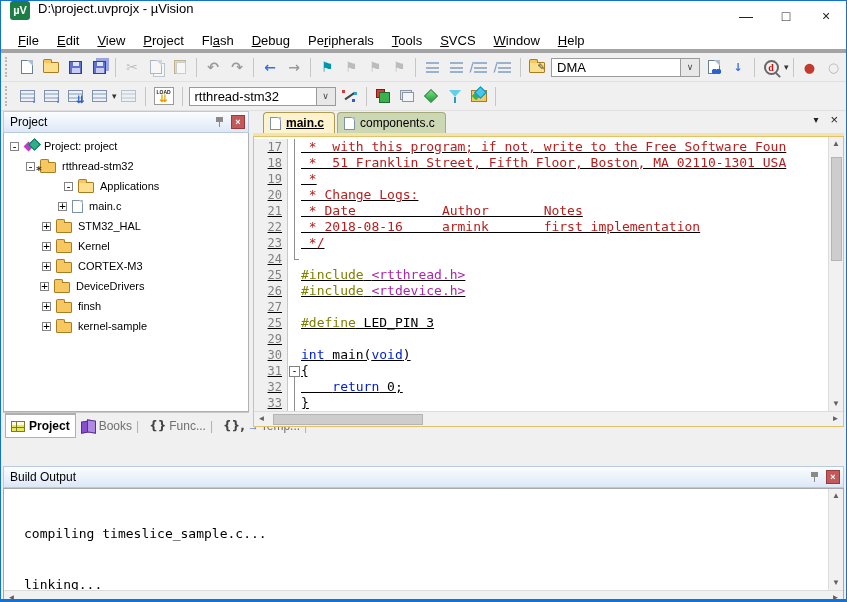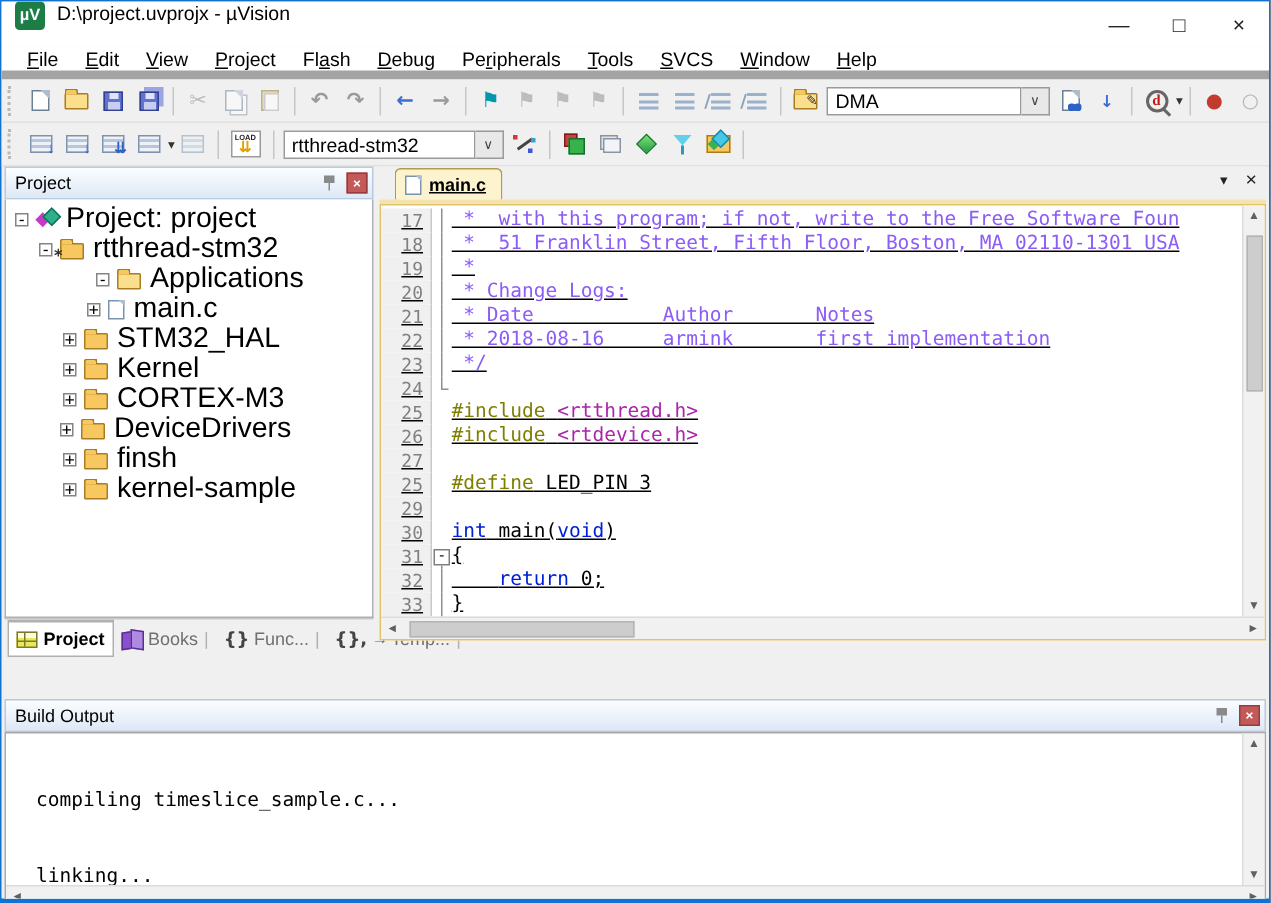--- a/index.html
+++ b/index.html
@@ -11,21 +11,21 @@
     display:flex;flex-direction:column;
   }
   
   .titlebar{height:30px;background:#fff;display:flex;flex:none;}
   .app-logo{width:20px;height:19px;margin:0 8px 0 9px;background:#1d7d46;border-radius:3px;
     color:#fff;font:bold 11px/19px "Liberation Sans",sans-serif;text-align:center;flex:none;}
   .title-text{font-size:13px;flex:1;white-space:nowrap;}
   .wbtn{width:40px;height:29px;display:flex;align-items:center;justify-content:center;
     font-size:14px;color:#222;flex:none;}
   
-  .menubar{height:22px;background:#fff;border-bottom:6px solid #a3a3a3;display:flex;align-items:center;
+  .menubar{height:22px;background:#fff;border-bottom:4px solid #a3a3a3;display:flex;align-items:center;
     padding-left:8px;flex:none;}
   .menu-item{font-size:13px;padding:2px 9px;white-space:nowrap;}
   .menu-item u{text-decoration:underline;}
   
   .tbrow{height:29px;background:#f0f0f0;border-bottom:1px solid #e0e0e0;display:flex;align-items:center;flex:none;padding-right:2px;overflow:hidden;}
   .grip{width:7px;height:20px;border-left:2px dotted #b8b8b8;margin:0 3px 0 4px;flex:none;}
   .sep{width:1px;height:19px;background:#c6c6c6;margin:0 4px;flex:none;}
   .tb{width:24px;height:24px;display:flex;align-items:center;justify-content:center;flex:none;position:relative;}
   .g{font-family:"DejaVu Sans",sans-serif;font-size:14px;color:#8a8a8a;line-height:1;}
   .g.sm{font-size:11px;}
@@ -95,21 +95,21 @@
     display:flex;align-items:center;padding:0 3px 0 6px;flex:none;}
   .panel-hdr .t{font-size:12px;flex:1;}
   .i-pin{width:11px;height:12px;position:relative;margin-right:6px;}
   .i-pin::before{content:"";position:absolute;left:2px;top:1px;width:7px;height:5px;background:#8a8a8a;}
   .i-pin::after{content:"";position:absolute;left:5px;top:6px;height:5px;border-left:1px solid #8a8a8a;}
   .hdr-x{width:14px;height:14px;background:#c35a5a;border:1px solid #9a3a3a;color:#fff;
     font:bold 9px/12px "Liberation Sans",sans-serif;text-align:center;}
   
   .proj{width:246px;flex:none;display:flex;flex-direction:column;}
   .tree{flex:1;background:#fff;border:1px solid #b0b0b0;border-top:none;overflow:hidden;padding-top:3px;}
-  .trow{height:20px;display:flex;align-items:center;font-size:19px;white-space:nowrap;}
+  .trow{height:20px;display:flex;align-items:center;font-size:11px;white-space:nowrap;}
   .exp{width:9px;height:9px;border:1px solid #848484;background:#fff;flex:none;margin-right:5px;position:relative;}
   .exp::before{position:absolute;left:0;top:-3px;width:7px;text-align:center;font:11px/14px "DejaVu Sans Mono",monospace;color:#000;}
   .exp[data-exp="plus"]::before{content:"+";}
   .exp[data-exp="minus"]::before{content:"-";}
   .ticon{flex:none;margin-right:6px;position:relative;}
   .ic-proj{width:14px;height:13px;position:relative;}
   .ic-proj::before{content:"";position:absolute;left:1px;top:3px;width:7px;height:7px;background:#c838c8;transform:rotate(45deg);}
   .ic-proj::after{content:"";position:absolute;left:6px;top:0;width:7px;height:7px;background:#2fae8b;transform:rotate(45deg);border:1px solid #12705a;}
   .ic-file{width:11px;height:13px;background:#fff;border:1px solid #7a93ad;position:relative;}
   .ic-file::before{content:"";position:absolute;right:-1px;top:-1px;border:2.5px solid #aebccb;border-left-color:transparent;border-bottom-color:transparent;}
@@ -149,21 +149,21 @@
   .ln{width:34px;flex:none;background:#f0f0f0;color:#808080;text-align:right;padding-right:5px;
     border-right:1px solid #c8c8c8;font-size:12px;}
   .fm{width:13px;flex:none;position:relative;}
   .fm[data-fold="line"]::before{content:"";position:absolute;left:6px;top:0;bottom:0;border-left:1px solid #909090;}
   .fm[data-fold="end"]::before{content:"";position:absolute;left:6px;top:0;height:8px;width:4px;
     border-left:1px solid #909090;border-bottom:1px solid #909090;}
   .fm[data-fold="box"]::before{content:"-";position:absolute;left:1px;top:3px;width:9px;height:9px;border:1px solid #808080;
     background:#fff;font:10px/7px "DejaVu Sans Mono",monospace;text-align:center;color:#000;}
   .fm[data-fold="box"]::after{content:"";position:absolute;left:6px;top:14px;bottom:0;border-left:1px solid #909090;}
   .ct{flex:1;overflow:hidden;}
-  .seg[data-c="com"]{color:#8b5cf6;text-align:right;}
+  .seg[data-c="com"]{color:#b91c1c;text-align:right;}
   .seg[data-c="dir"]{color:#7f7f00;}
   .seg[data-c="hdr"]{color:#aa26aa;}
   .seg[data-c="kw"]{color:#0020d8;}
   .seg[data-c="pln"]{color:#000;}
   
   .vscroll{width:15px;flex:none;background:#f1f1f1;border-left:1px solid #dcdcdc;display:flex;flex-direction:column;align-items:center;}
   .vscroll .sbtn,.hscroll .sbtn{color:#606060;font-size:8px;line-height:14px;width:15px;text-align:center;flex:none;}
   .vthumb{width:11px;background:#cdcdcd;border:1px solid #b4b4b4;margin-top:45%;height:38%;}
   .hscroll{height:15px;flex:none;background:#f1f1f1;border-top:1px solid #dcdcdc;display:flex;align-items:center;}
   .hthumb{height:11px;background:#cdcdcd;border:1px solid #b4b4b4;width:150px;margin-left:4px;}
@@ -460,20 +460,24 @@
     </div>
 
     <div class="splitter"></div>
 
     <div class="editor">
       <div class="etabbar">
         <span class="etab active">
             <span class="ic-file"></span>
             <span class="etab-label">main.c</span>
           </span>
+        <span class="etab">
+            <span class="ic-file"></span>
+            <span class="etab-label">components.c</span>
+          </span>
         <span class="etab-ctrl">
           <span>▾</span>
           <span style="font-size:13px">×</span>
         </span>
       </div>
       <div class="eframe">
         <div class="ebody">
           <div class="ecol">
             <div class="cl"><span class="ln">17</span><span class="fm" data-fold="line"></span><span class="ct"><span class="seg" data-c="com"> *  with this program; if not, write to the Free Software Foun</span></span></div>
             <div class="cl"><span class="ln">18</span><span class="fm" data-fold="line"></span><span class="ct"><span class="seg" data-c="com"> *  51 Franklin Street, Fifth Floor, Boston, MA 02110-1301 USA</span></span></div>

